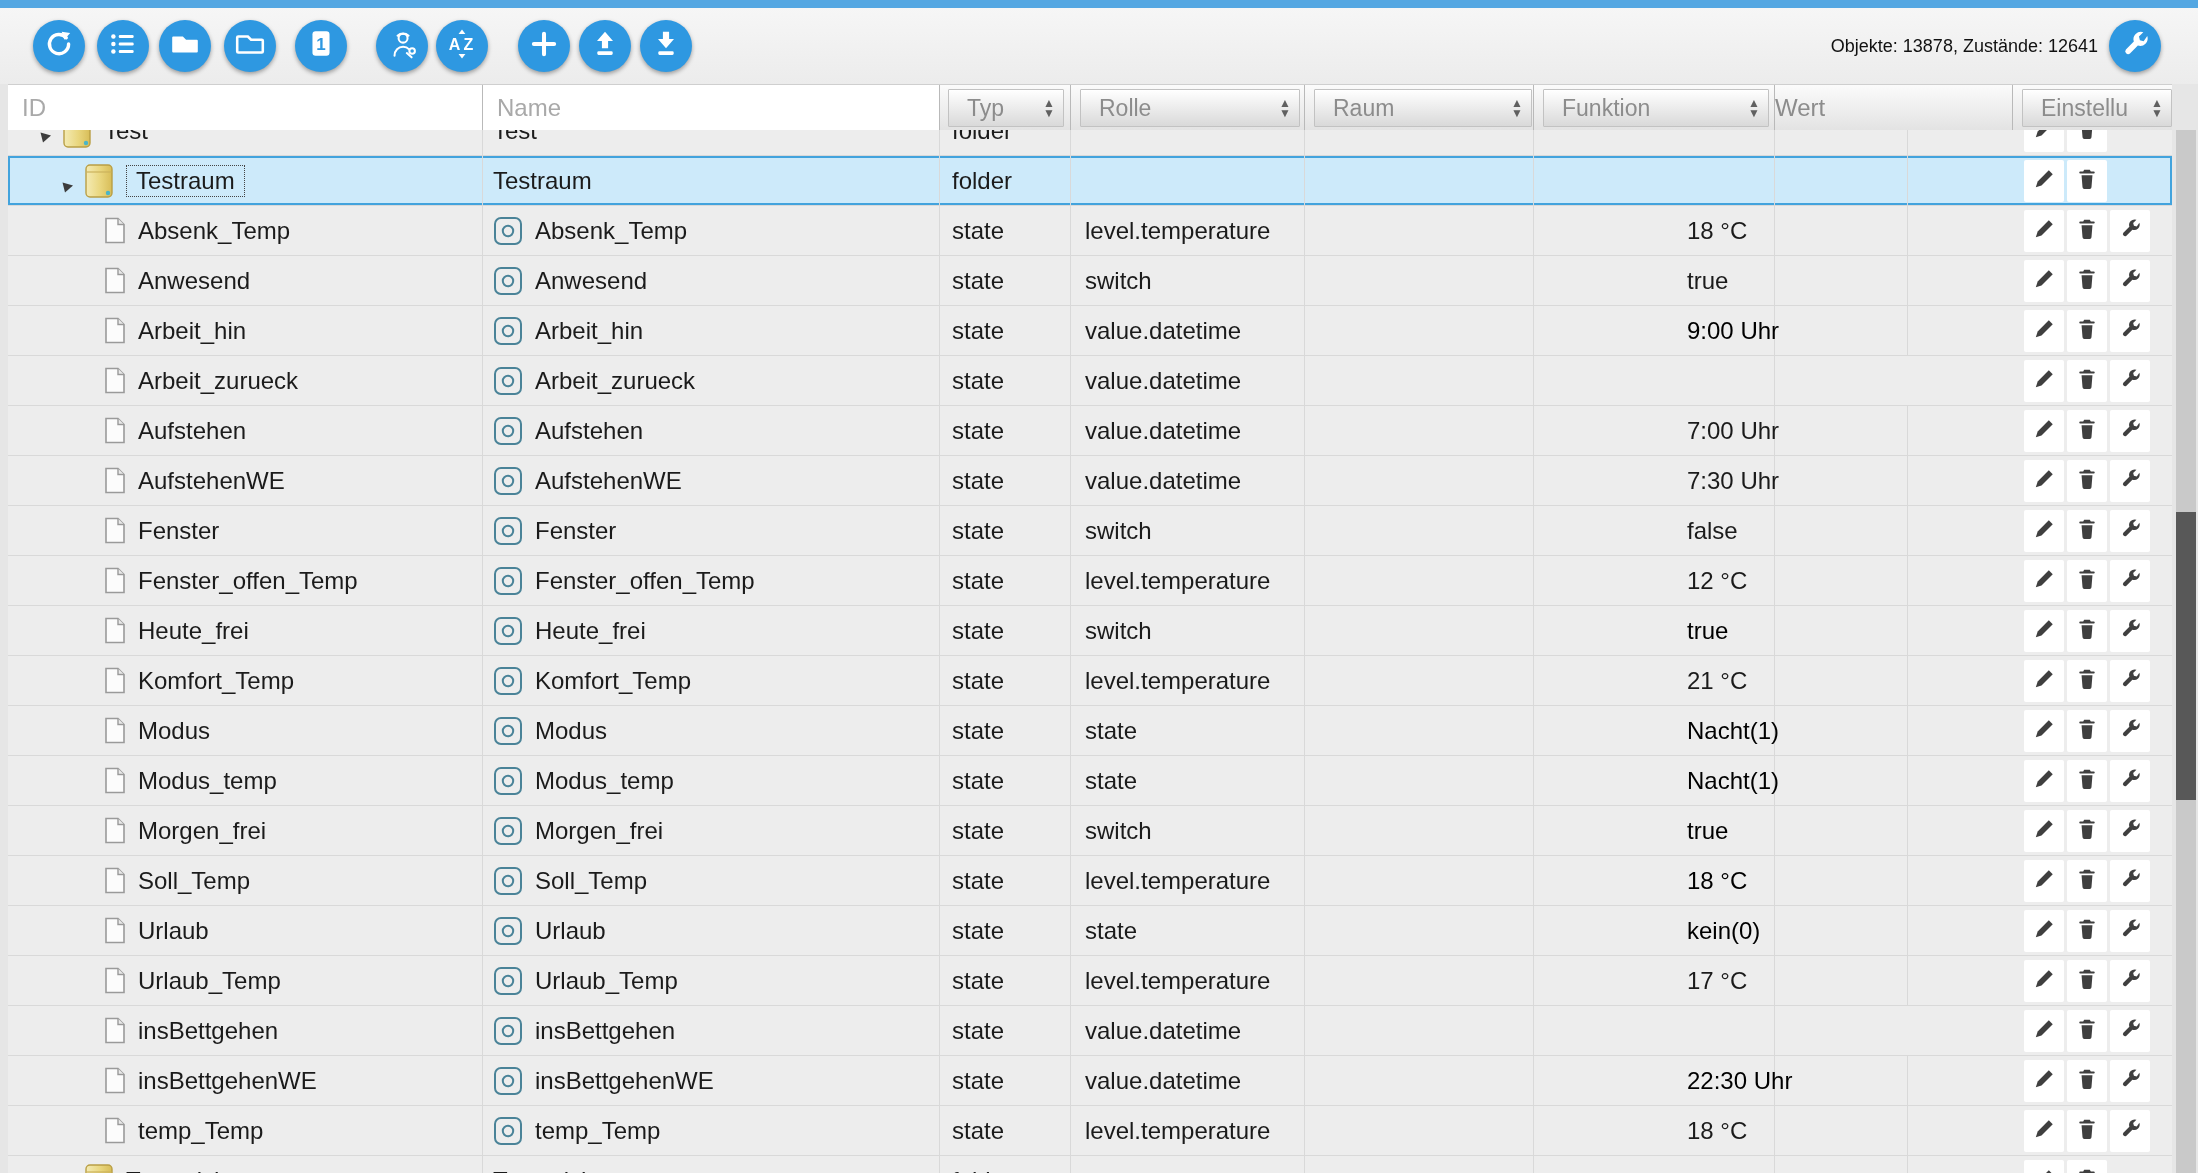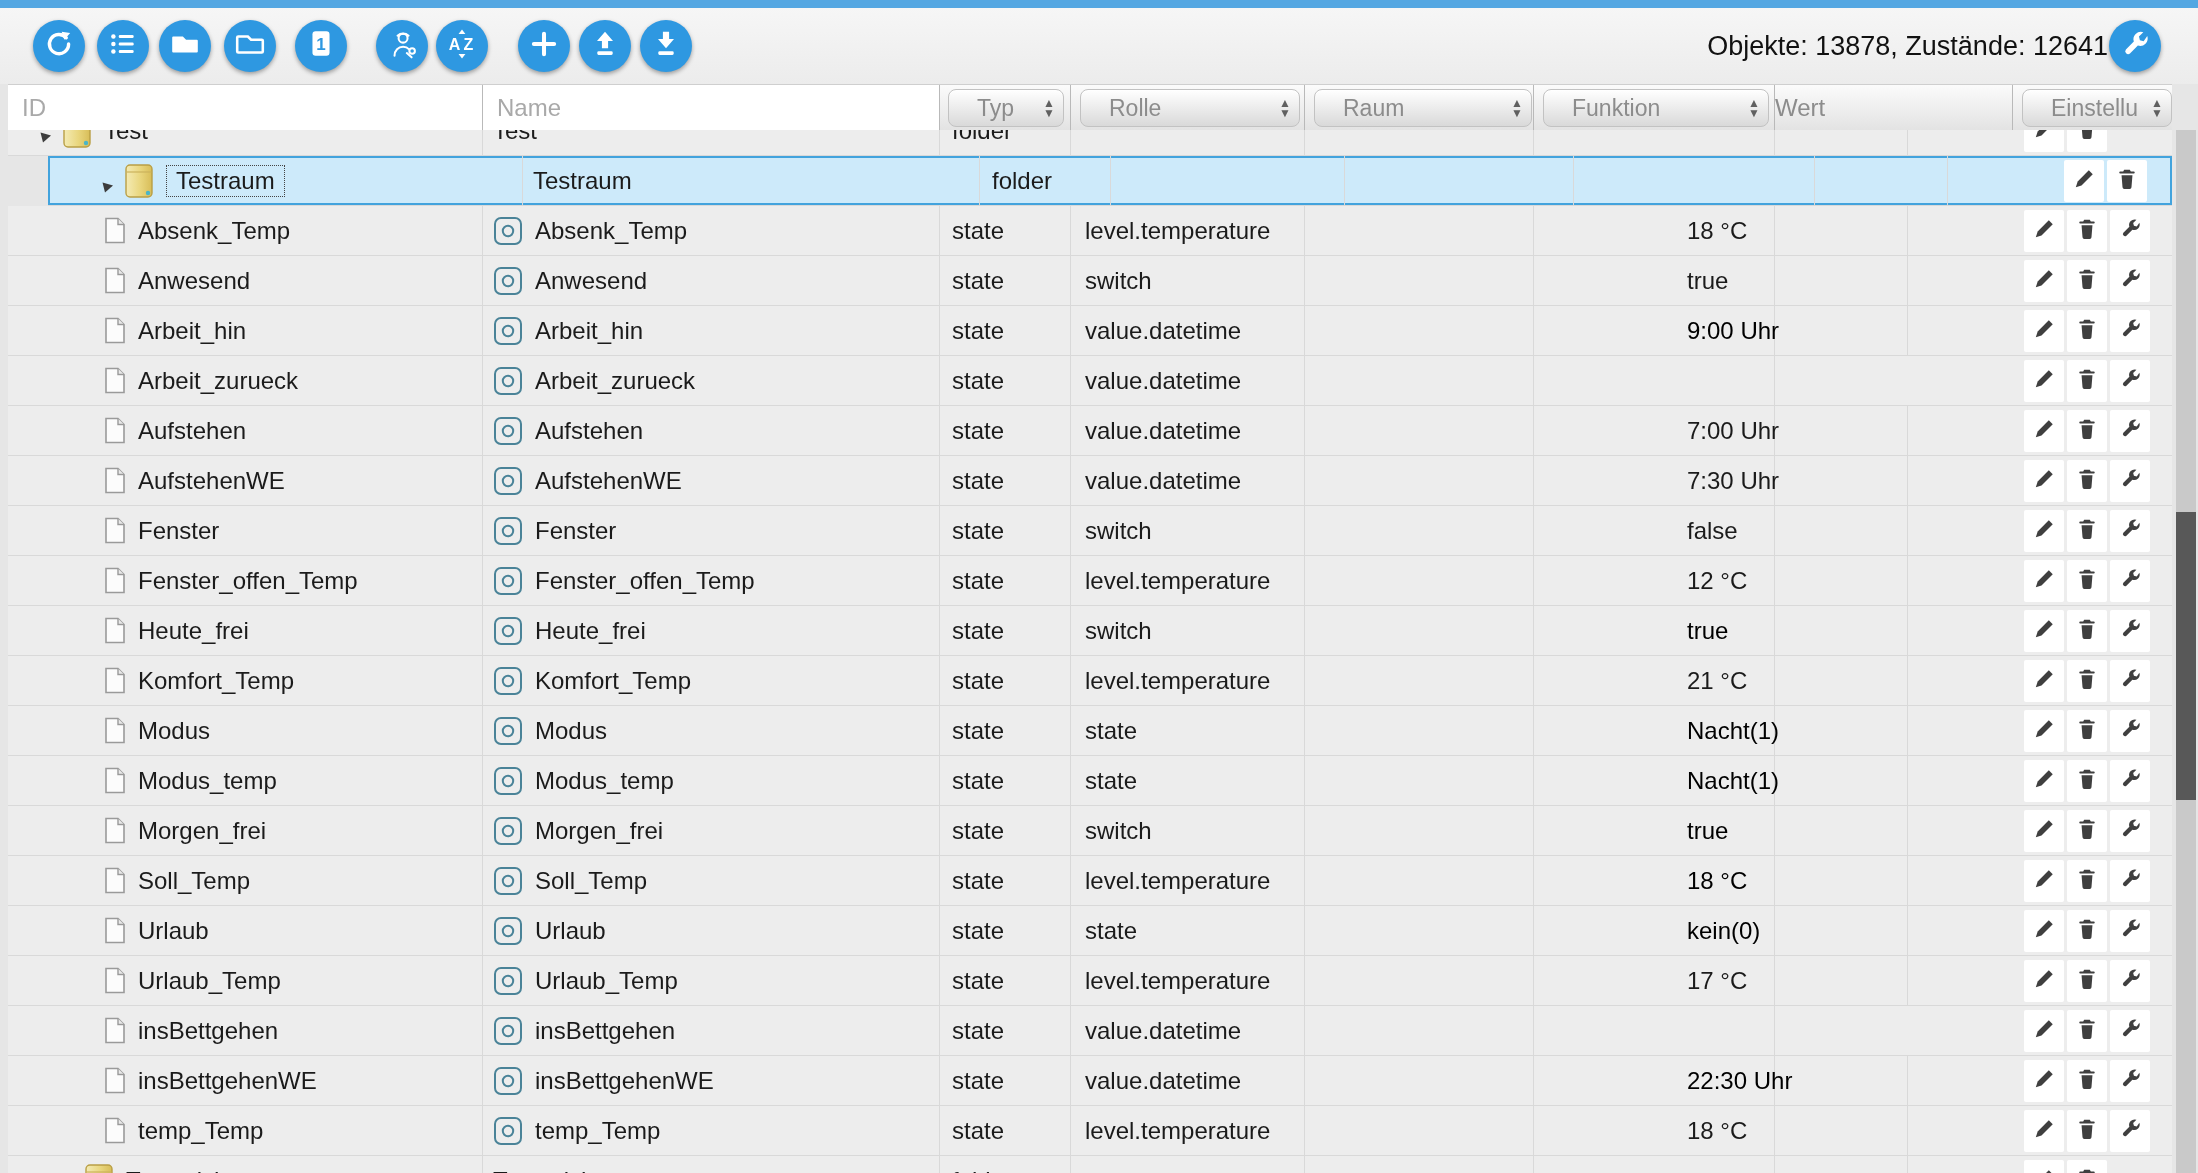--- a/index.html
+++ b/index.html
@@ -9,49 +9,49 @@
 
   
   .topstrip { position:absolute; left:0; top:0; width:2198px; height:8px; background:#54a7e2; }
 
   
   .toolbar { position:absolute; left:0; top:8px; width:2198px; height:76px;
     background:linear-gradient(#f6f6f6,#ececec); }
   .tbtn { position:absolute; top:12px; width:52px; height:52px; border-radius:50%;
     background:#2e98e1; box-shadow:0 2px 4px rgba(0,0,0,.35);
     display:flex; align-items:center; justify-content:center; cursor:pointer; }
-  .stats { position:absolute; right:90px; top:0; height:76px; line-height:76px;
-    font-size:27px; color:#111; }
+  .stats { position:absolute; right:100px; top:0; height:76px; line-height:76px;
+    font-size:18px; color:#111; }
 
   
   .header { position:absolute; left:8px; top:84px; width:2164px; height:46px;
     background:linear-gradient(#fbfbfb,#e3e3e3); border-top:1px solid #cfcfcf; }
   .hinput { position:absolute; top:0; height:46px; background:#fff; border:none;
     border-right:1px solid #b9b9b9; outline:none; font-size:24px; color:#333;
     padding:0 0 0 14px; font-family:"Liberation Sans", sans-serif; }
   .hinput::placeholder { color:#a9a9a9; }
   .hdiv { position:absolute; top:0; width:1px; height:46px; background:#b9b9b9; }
-  .hsel { position:absolute; top:4px; height:38px; border:1px solid #c2c2c2; border-radius:8px;
+  .hsel { position:absolute; top:4px; height:38px; border:1px solid #c2c2c2; border-radius:1px;
     background:linear-gradient(#ffffff,#d9d9d9); box-shadow:inset 0 1px 0 #fff;
     display:flex; align-items:center; font-size:23px; color:#8c8c8c;
-    padding:0 8px 0 28px; cursor:pointer; overflow:hidden; white-space:nowrap; }
+    padding:0 8px 0 18px; cursor:pointer; overflow:hidden; white-space:nowrap; }
   .hsel .lbl { flex:1 1 auto; overflow:hidden; }
   .sort-arrows { display:flex; flex-direction:column; align-items:center;
     font-size:12px; line-height:10px; color:#606060; margin-left:6px; }
   .hwert { position:absolute; top:0; height:46px; line-height:46px; 
     font-size:24px; color:#8c8c8c; }
 
   
   .tbody { position:absolute; left:8px; top:130px; width:2164px; height:1043px; overflow:hidden; }
   .rowwrap-top { position:relative; height:26px; overflow:hidden;text-align:right; }
   .rowwrap-top .row { position:absolute; left:0; bottom:0; width:100%; }
   .rowwrap-bottom { position:relative; height:17px; overflow:hidden; }
   .rowwrap-bottom .row { position:absolute; left:0; top:0; width:100%; }
   .row { position:relative; height:50px; background:#ededed; border-bottom:1px solid #d9d9d9; }
-  .row.selected { background:#cdeafa; box-shadow:inset 0 0 0 2px #42a3dd;margin-left:40px; }
+  .row.selected { background:#cdeafa; box-shadow:inset 0 0 0 2px #42a3dd; }
   .cell { position:absolute; top:0; height:100%; display:flex; align-items:center;
     border-right:1px solid #d9d9d9; overflow:hidden; white-space:nowrap;
     font-size:24px; color:#1b1b1b; }
   .c-id   { left:0;     width:475px; }
   .c-name { left:475px; width:457px; }
   .c-typ  { left:932px; width:131px; padding-left:12px; }
   .c-rolle{ left:1063px;width:234px; padding-left:14px; }
   .c-raum { left:1297px;width:229px; }
   .c-funk { left:1526px;width:241px; }
   .c-wert { left:1663px;width:237px; padding-left:16px; }

